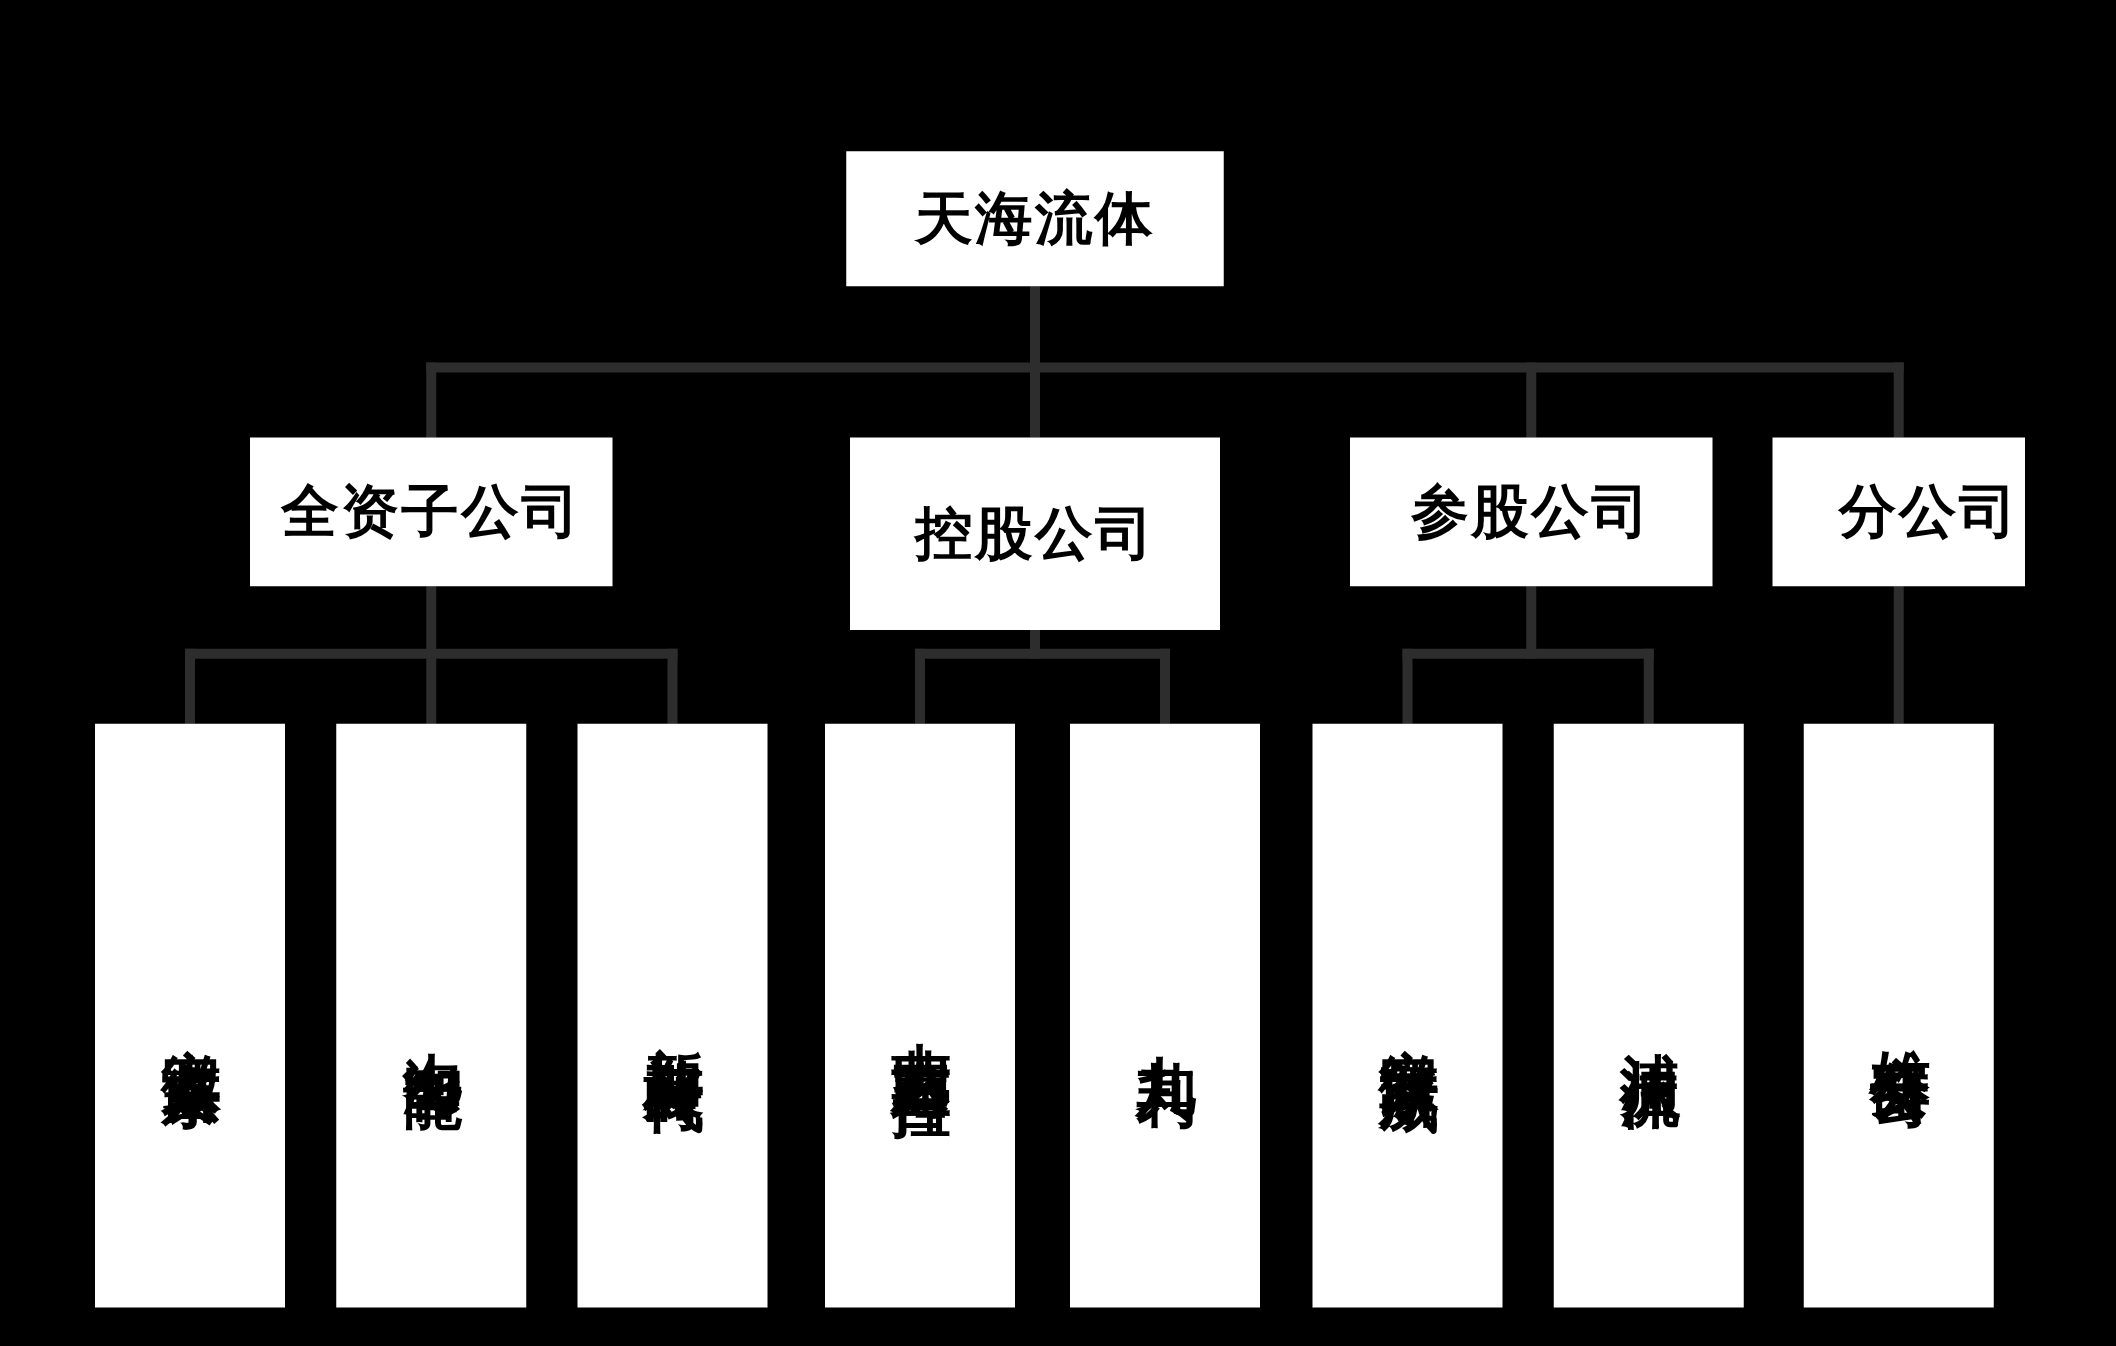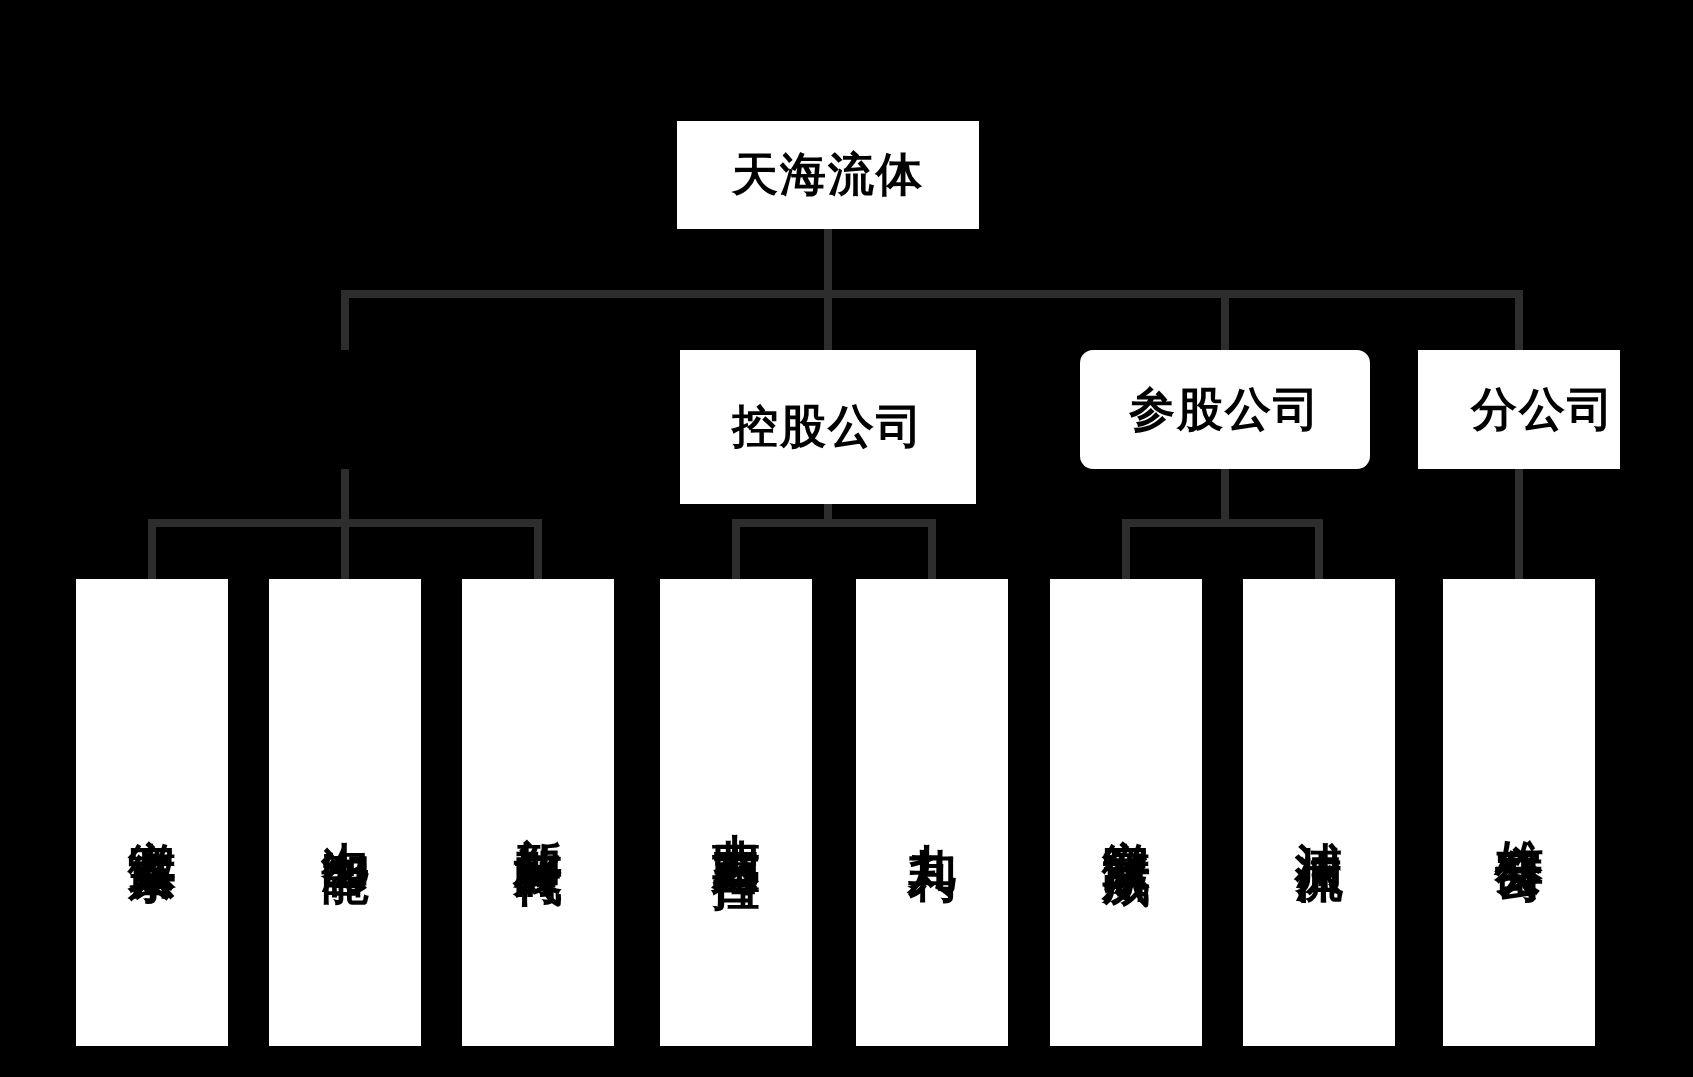--- a/index.html
+++ b/index.html
@@ -44,21 +44,21 @@
     font-size: 48px;
     font-weight: 700;
     letter-spacing: 5px;
     line-height: 1;
   }
   
   .root  { left: 677px;  top: 74px;  width: 302px; height: 108px; }
   
   .g0 { left: 200px;  top: 303px; width: 290px; height: 119px; }
   .g1 { left: 680px;  top: 303px; width: 296px; height: 154px; }
-  .g2 { left: 1080px; top: 303px; width: 290px; height: 119px; border-radius: 13px; }
+  .g2 { left: 1080px; top: 303px; width: 290px; height: 119px; }
   .g3 { left: 1418px; top: 303px; width: 202px; height: 119px; padding-left: 48px; }
   
   .leaf { top: 532px; width: 152px; height: 467px; }
   .l0 { left: 76px; }
   .l1 { left: 269px; }
   .l2 { left: 462px; }
   .l3 { left: 660px; }
   .l4 { left: 856px; }
   .l5 { left: 1050px; }
   .l6 { left: 1243px; }
@@ -93,20 +93,23 @@
     <line x1="1126" y1="472" x2="1126" y2="532"></line>
     <line x1="1319" y1="472" x2="1319" y2="532"></line>
 
     <line x1="1519" y1="422" x2="1519" y2="532"></line>
   </svg>
 
   <div class="node h root">
     <span class="label">天海流体</span>
   </div>
 
+  <div class="node h g0">
+    <span class="label">全资子公司</span>
+  </div>
   <div class="node h g1">
     <span class="label">控股公司</span>
   </div>
   <div class="node h g2">
     <span class="label">参股公司</span>
   </div>
   <div class="node h g3">
     <span class="label">分公司</span>
   </div>
 

